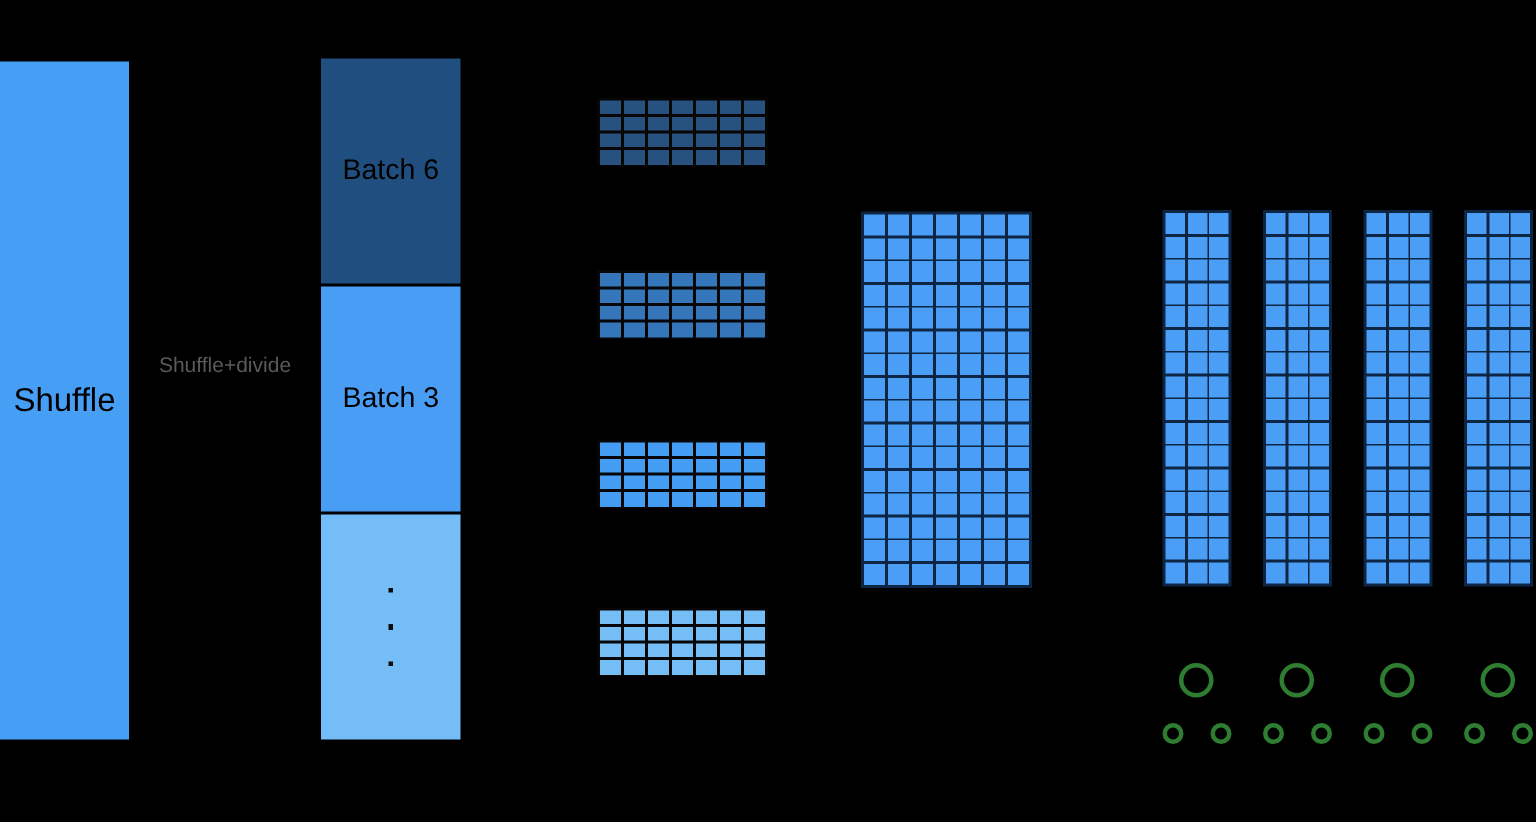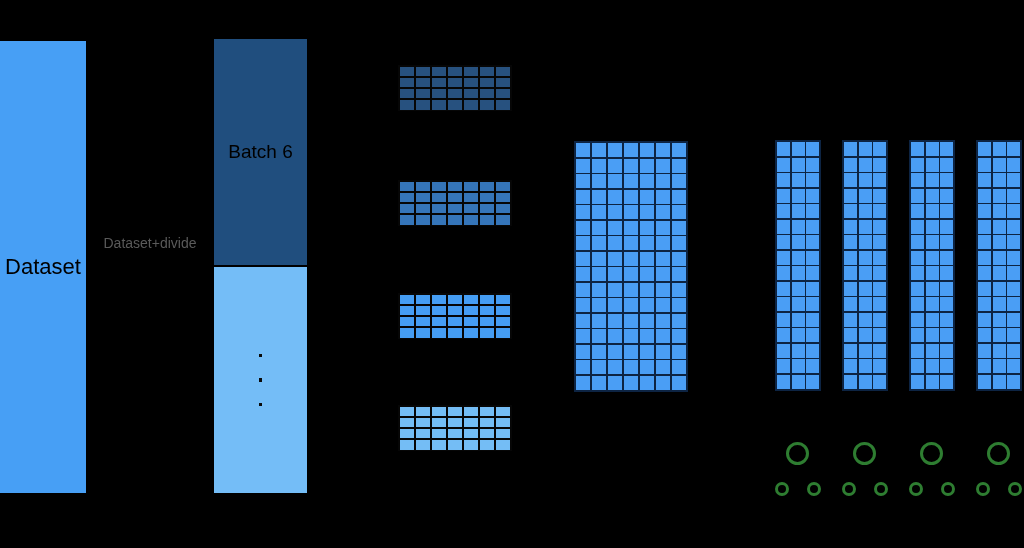--- a/index.html
+++ b/index.html
@@ -34,28 +34,31 @@
   .ring.small{top:40px;width:14px;height:14px;border:3px solid;}
   .ring.small.left{left:10px;}
   .ring.small.right{left:42px;}
 </style>
 </head>
 <body>
 
 <div class="canvas">
 
   <div class="dataset" style="background: rgb(71, 159, 245);">
-    <span>Dataset</span>
+    <span>Shuffle</span>
   </div>
 
-  <div class="shuffle" style="color: rgb(90, 90, 90);">Dataset+divide</div>
+  <div class="shuffle" style="color: rgb(90, 90, 90);">Shuffle+divide</div>
 
   <div class="batch-stack" id="batchStack">
       <div class="batch-seg" style="background: rgb(32, 78, 126);">
         <span>Batch 6</span>
+      </div>
+      <div class="batch-seg" style="background: rgb(74, 157, 245);">
+        <span>Batch 3</span>
       </div>
       <div class="batch-seg" style="background: rgb(116, 189, 247);">
         <div class="dots">
           <div class="dot"></div>
           <div class="dot"></div>
           <div class="dot"></div>
         </div>
       </div>
     </div>
 

